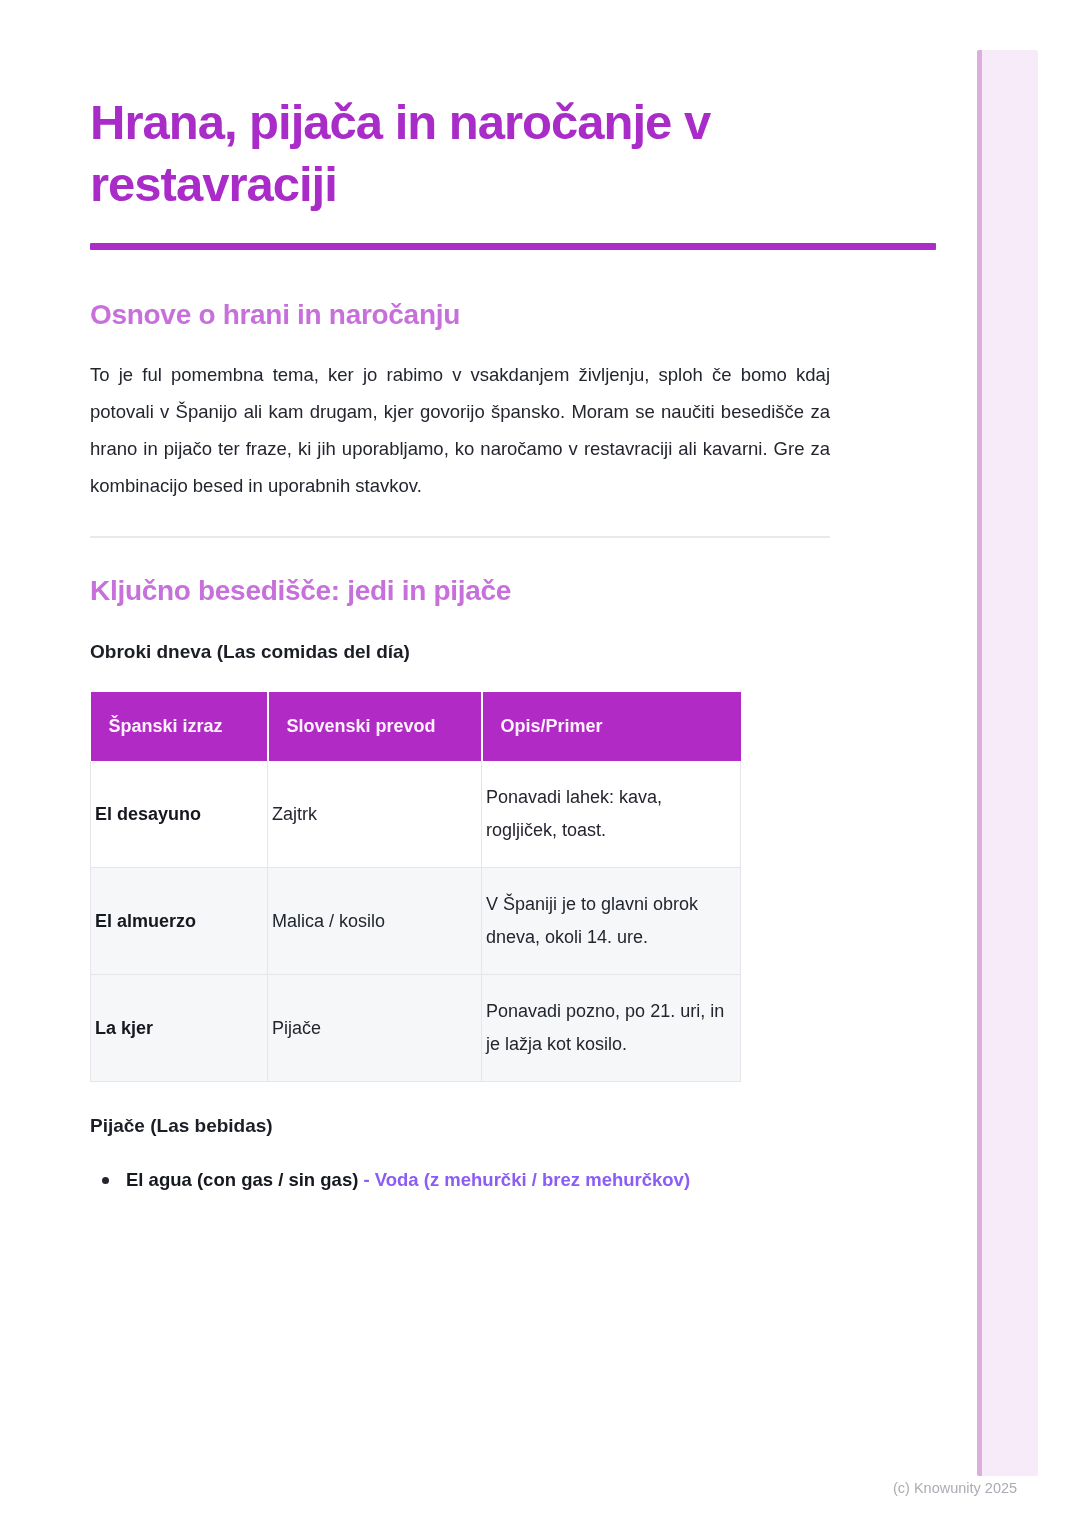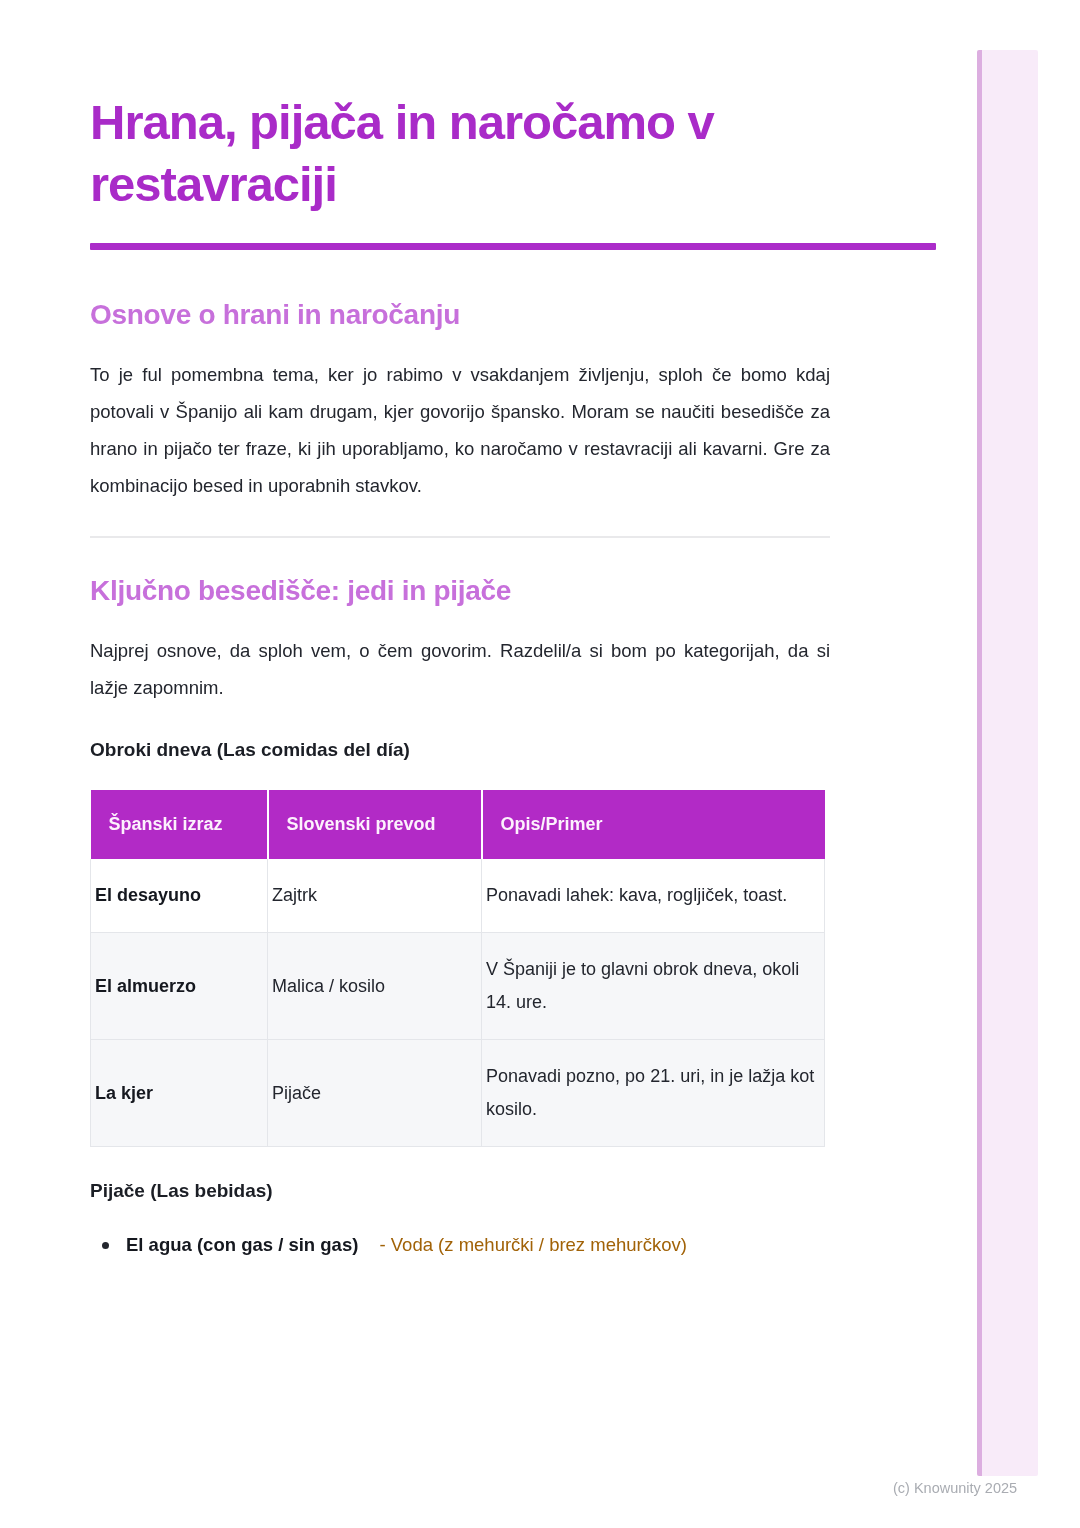--- a/index.html
+++ b/index.html
@@ -64,21 +64,21 @@
 
   h3.sub-heading {
     margin:32px 0 0 0;
     font-size:19px; line-height:1.3;
     font-weight:700; color:#1b1e25;
   }
   h3.sub-heading.drinks { }
 
   table.vocab {
     margin-top:28px;
-    width:735px;
+    width:651px;
     border-collapse:collapse;
     font-size:18px;
   }
   table.vocab th {
     background:#b22ac6;
     color:#fdf1fd;
     font-weight:700;
     text-align:left;
     vertical-align:middle;
     padding:18px 18px;
@@ -110,50 +110,49 @@
     padding-left:36px;
     margin-bottom:20px;
     font-size:18.5px; line-height:30px;
   }
   ul.drink-list li .dot {
     position:absolute; left:12px; top:12px;
     width:7px; height:7px; border-radius:50%;
     background:#23262e;
   }
   ul.drink-list li .term { font-weight:700; color:#15181f; }
-  ul.drink-list li .def { font-weight:400; color:#a16207;margin-left:16px; }
+  ul.drink-list li .def { font-weight:700; color:#8b5cf6; }
 
   .watermark {
     position:absolute;
     left:893px; top:1480px;
     font-size:14.5px;
     color:#a9acb2;
     z-index:3;
     white-space:nowrap;
   }
 </style>
 </head>
 <body>
 
 <div class="page">
 
   <div class="pink-strip"></div>
 
   <div class="content">
 
-    <h1 class="doc-title">Hrana, pijača in naročamo v restavraciji</h1>
+    <h1 class="doc-title">Hrana, pijača in naročanje v restavraciji</h1>
     <div class="title-rule"></div>
 
     <h2 class="section-heading">Osnove o hrani in naročanju</h2>
     <p class="body-para">To je ful pomembna tema, ker jo rabimo v vsakdanjem življenju, sploh če bomo kdaj potovali v Španijo ali kam drugam, kjer govorijo špansko. Moram se naučiti besedišče za hrano in pijačo ter fraze, ki jih uporabljamo, ko naročamo v restavraciji ali kavarni. Gre za kombinacijo besed in uporabnih stavkov.</p>
 
     <div class="divider"></div>
 
     <h2 class="section-heading second">Ključno besedišče: jedi in pijače</h2>
-    <p class="body-para">Najprej osnove, da sploh vem, o čem govorim. Razdelil/a si bom po kategorijah, da si lažje zapomnim.</p>
 
     <h3 class="sub-heading">Obroki dneva (Las comidas del día)</h3>
 
     <table class="vocab">
       <thead>
         <tr>
           <th class="col-es">Španski izraz</th>
           <th class="col-sl">Slovenski prevod</th>
           <th class="col-desc">Opis/Primer</th>
         </tr>

